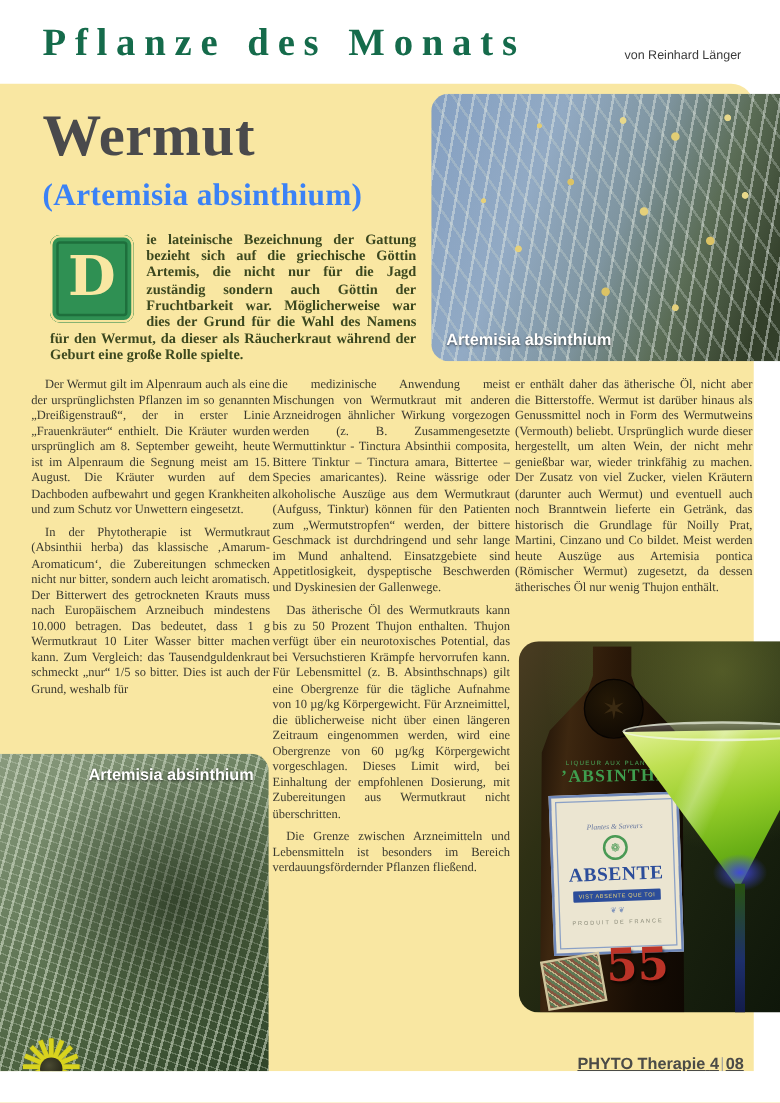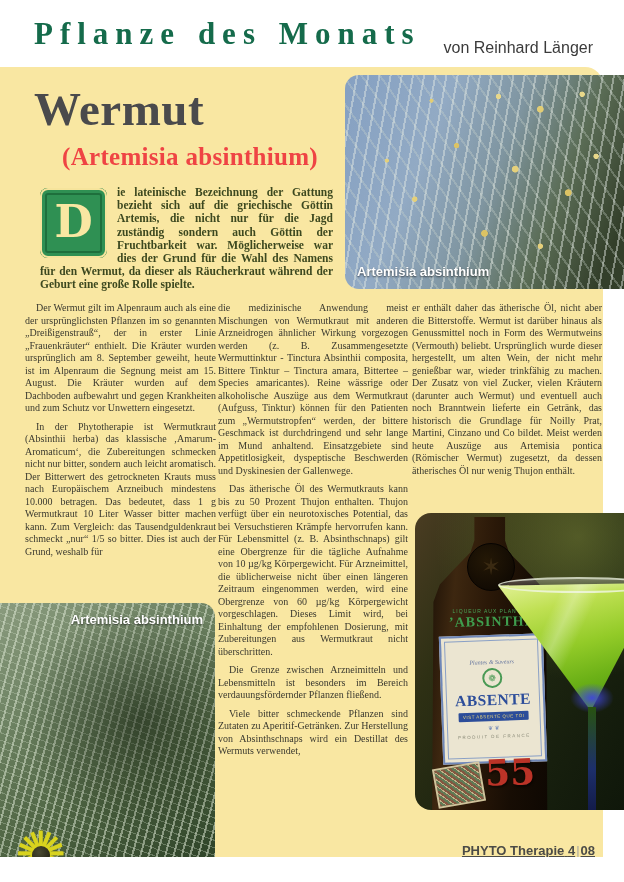--- a/index.html
+++ b/index.html
@@ -3,31 +3,31 @@
 <meta charset="utf-8">
 <style>
   html,body{margin:0;padding:0;background:#ffffff;}
   .page{position:relative;width:624px;height:857px;background:#ffffff;overflow:hidden;
         font-family:"Liberation Serif",serif;}
 
   
   .header-title{position:absolute;left:34px;top:16px;font-size:31px;font-weight:600;
     color:#156b4b;letter-spacing:7px;word-spacing:2px;white-space:nowrap;}
   .byline{position:absolute;top:39px;right:31px;font-family:"Liberation Sans",sans-serif;
-    font-size:16px;color:#3b3b3b;}
+    font-size:10px;color:#3b3b3b;}
 
   
   .yellow{position:absolute;left:0;top:67px;width:603px;height:815px;
     background:#f9e7a2;border-top-right-radius:18px;}
 
   
   .art-title{position:absolute;left:34px;top:86px;font-size:47px;font-weight:bold;
     color:#4a4a4c;line-height:1;letter-spacing:0.5px;}
   .art-subtitle{position:absolute;left:34px;top:143px;font-size:25px;font-weight:bold;
-    color:#ef4444;letter-spacing:0.3px;margin-left:28px;}
+    color:#3b82f6;letter-spacing:0.3px;}
 
   
   .intro{position:absolute;left:40px;top:186px;width:293px;font-size:11.5px;font-weight:bold;
     line-height:13.2px;text-align:justify;color:#3c481f;}
   .dropcap{float:left;width:67px;height:70px;margin:2px 10px 2px 0;background:#2f9053;
     border-radius:8px;box-shadow:inset 0 0 0 2px #f6e49c, inset 0 0 0 5px #2f9053, inset 0 0 0 7px #1e6f3c;
     display:flex;align-items:center;justify-content:center;}
   .dropcap span{font-family:"DejaVu Serif",serif;font-weight:bold;font-size:44px;
     color:#f9e7a2;line-height:1;margin-top:-3px;}
 
@@ -157,21 +157,20 @@
 
   <div class="col col1">
     <p class="indent">Der Wermut gilt im Alpenraum auch als eine der ursprünglichsten Pflanzen im so genannten „Dreißigenstrauß“, der in erster Linie „Frauenkräuter“ enthielt. Die Kräuter wurden ursprünglich am 8. September geweiht, heute ist im Alpenraum die Segnung meist am 15. August. Die Kräuter wurden auf dem Dachboden aufbewahrt und gegen Krankheiten und zum Schutz vor Unwettern eingesetzt.</p>
     <p class="indent">In der Phytotherapie ist Wermutkraut (Absinthii herba) das klassische ‚Amarum-Aromaticum‘, die Zubereitungen schmecken nicht nur bitter, sondern auch leicht aromatisch. Der Bitterwert des getrockneten Krauts muss nach Europäischem Arzneibuch mindestens 10.000 betragen. Das bedeutet, dass 1 g Wermutkraut 10 Liter Wasser bitter machen kann. Zum Vergleich: das Tausendguldenkraut schmeckt „nur“ 1/5 so bitter. Dies ist auch der Grund, weshalb für</p>
   </div>
 
   <div class="col col2">
     <p>die medizinische Anwendung meist Mischungen von Wermutkraut mit anderen Arzneidrogen ähnlicher Wirkung vorgezogen werden (z. B. Zusammengesetzte Wermuttinktur - Tinctura Absinthii composita, Bittere Tinktur – Tinctura amara, Bittertee – Species amaricantes). Reine wässrige oder alkoholische Auszüge aus dem Wermutkraut (Aufguss, Tinktur) können für den Patienten zum „Wermutstropfen“ werden, der bittere Geschmack ist durchdringend und sehr lange im Mund anhaltend. Einsatzgebiete sind Appetitlosigkeit, dyspeptische Beschwerden und Dyskinesien der Gallenwege.</p>
     <p class="indent">Das ätherische Öl des Wermutkrauts kann bis zu 50 Prozent Thujon enthalten. Thujon verfügt über ein neurotoxisches Potential, das bei Versuchstieren Krämpfe hervorrufen kann. Für Lebensmittel (z. B. Absinthschnaps) gilt eine Obergrenze für die tägliche Aufnahme von 10 µg/kg Körpergewicht. Für Arzneimittel, die üblicherweise nicht über einen längeren Zeitraum eingenommen werden, wird eine Obergrenze von 60 µg/kg Körpergewicht vorgeschlagen. Dieses Limit wird, bei Einhaltung der empfohlenen Dosierung, mit Zubereitungen aus Wermutkraut nicht überschritten.</p>
     <p class="indent">Die Grenze zwischen Arzneimitteln und Lebensmitteln ist besonders im Bereich verdauungsfördernder Pflanzen fließend.</p>
-    <p class="indent">Viele bitter schmeckende Pflanzen sind Zutaten zu Aperitif-Getränken. Zur Herstellung von Absinthschnaps wird ein Destillat des Wermuts verwendet,</p>
   </div>
 
   <div class="col col3">
     <p>er enthält daher das ätherische Öl, nicht aber die Bitterstoffe. Wermut ist darüber hinaus als Genussmittel noch in Form des Wermutweins (Vermouth) beliebt. Ursprünglich wurde dieser hergestellt, um alten Wein, der nicht mehr genießbar war, wieder trinkfähig zu machen. Der Zusatz von viel Zucker, vielen Kräutern (darunter auch Wermut) und eventuell auch noch Branntwein lieferte ein Getränk, das historisch die Grundlage für Noilly Prat, Martini, Cinzano und Co bildet. Meist werden heute Auszüge aus Artemisia pontica (Römischer Wermut) zugesetzt, da dessen ätherisches Öl nur wenig Thujon enthält.</p>
   </div>
 
   <div class="photo photo-left">
     <div class="caption">Artemisia absinthium</div>
   </div>
 

